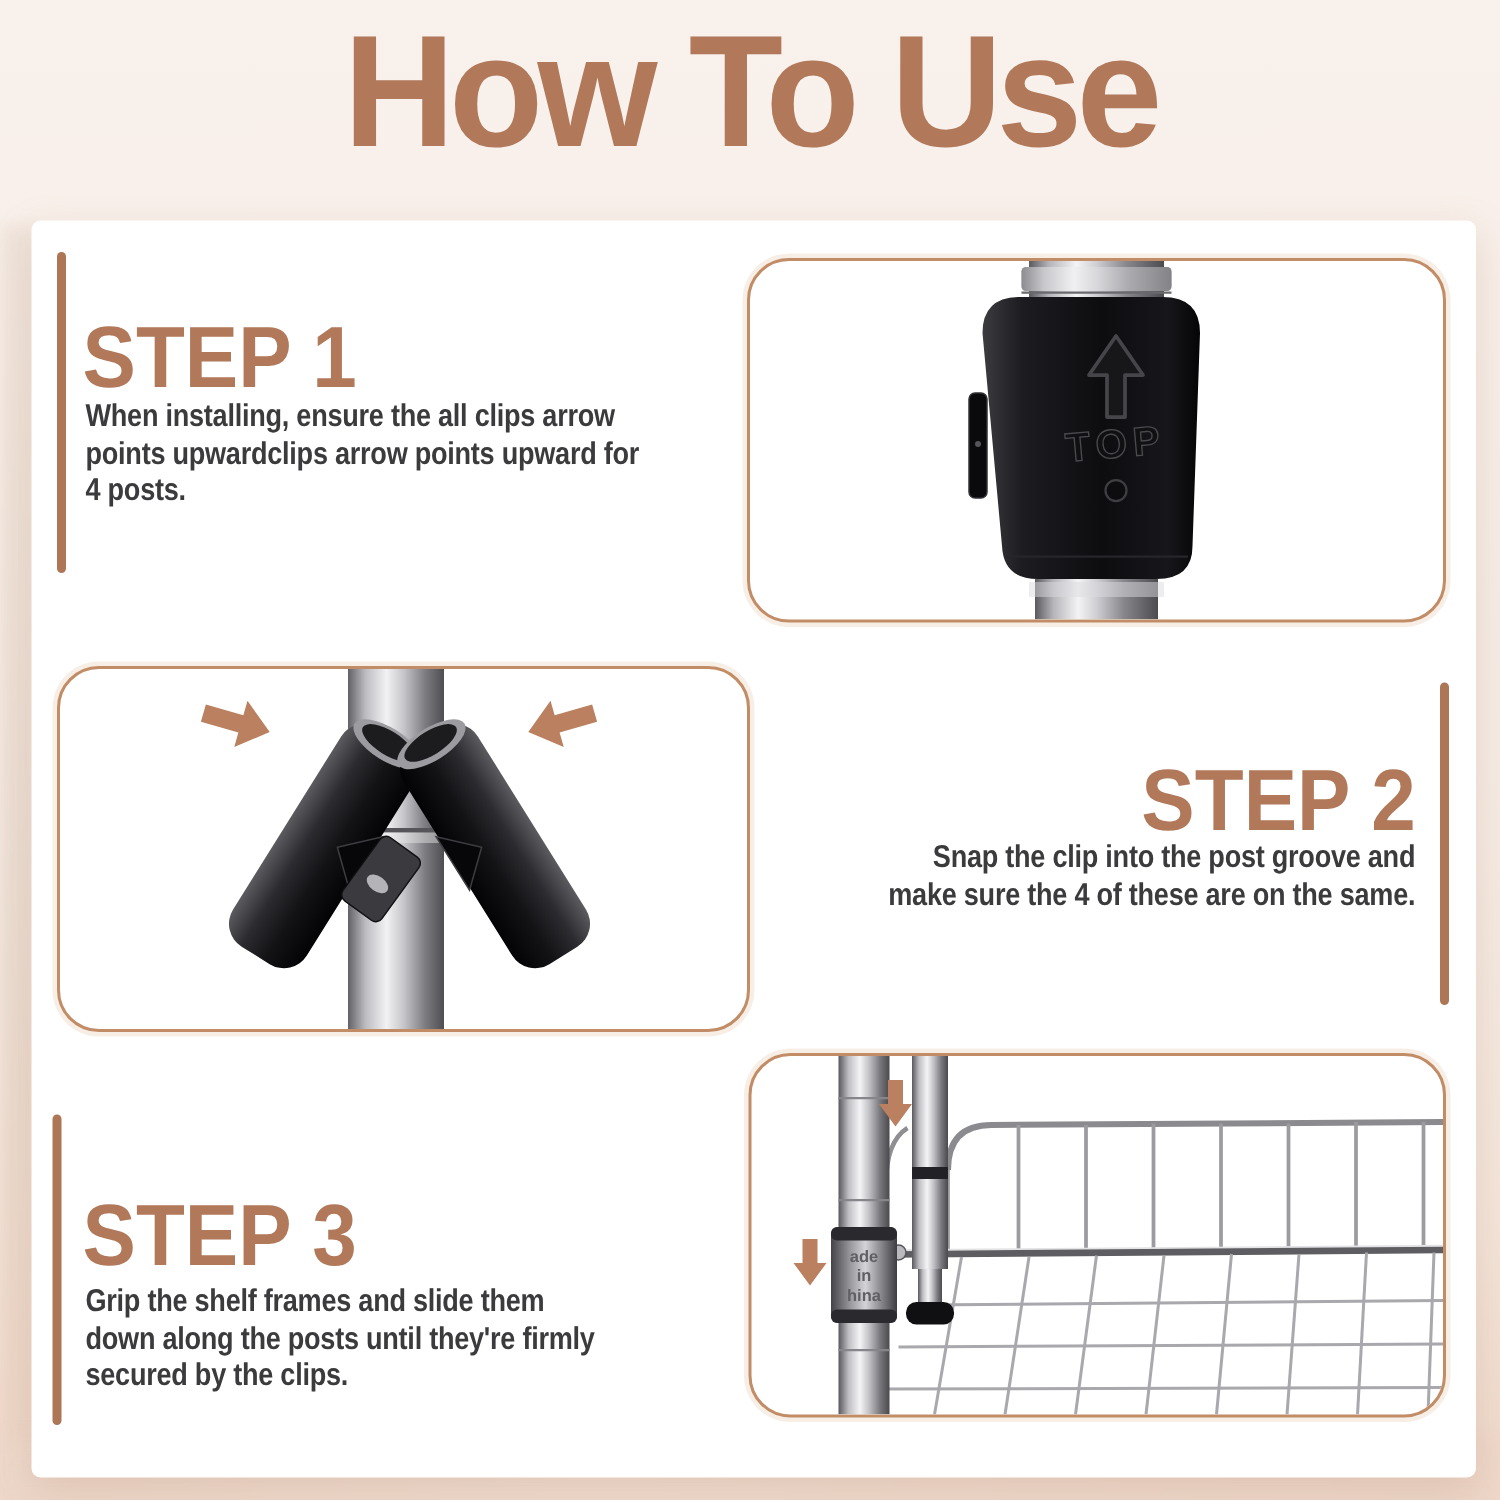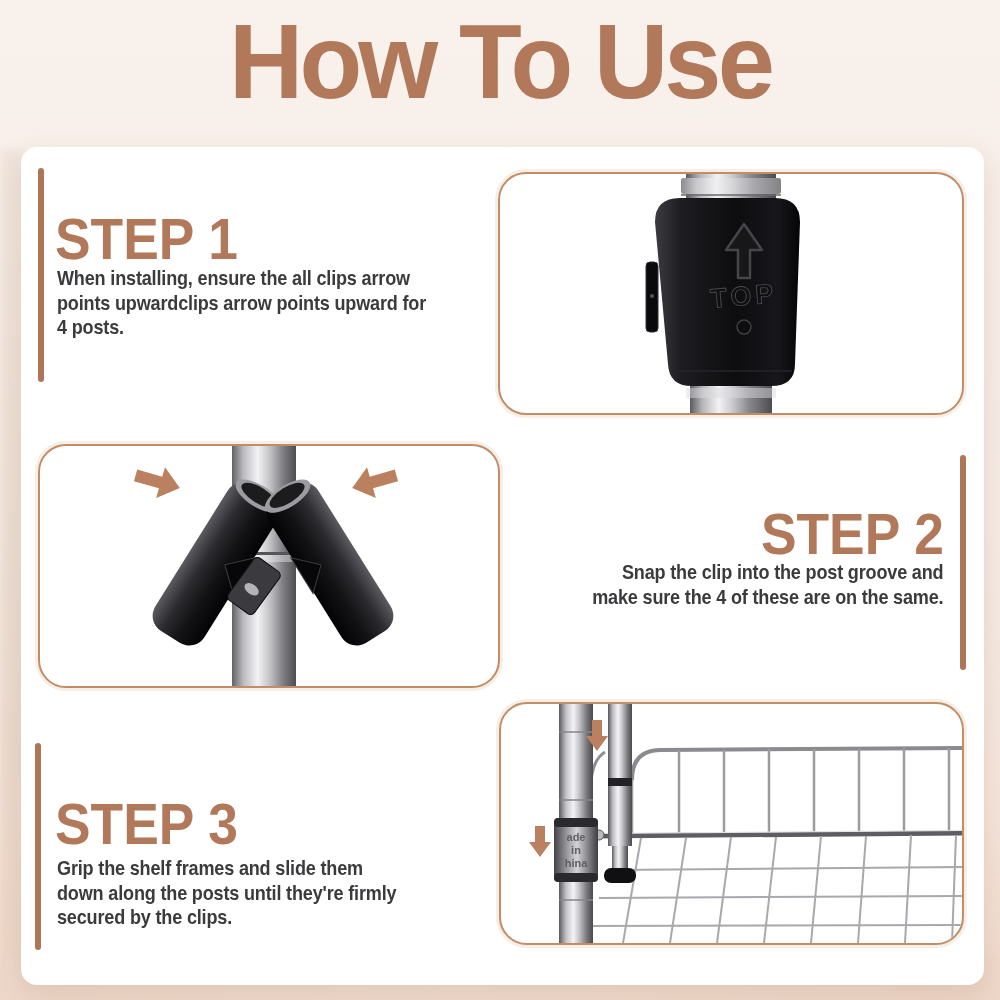--- a/index.html
+++ b/index.html
@@ -24,21 +24,21 @@
   }
   .title{
     position:absolute;top:6px;left:0;width:1000px;margin:0;
     text-align:center;
     font-size:106px;font-weight:700;letter-spacing:-4px;line-height:1.05;
     color:#b1785a;
     transform:scaleX(.97);transform-origin:center top;
   }
   .card{
     position:absolute;left:21px;top:147px;width:963px;height:838px;
-    background:#ffffff;border-radius:16px;
+    background:#ffffff;border-radius:6px;
     box-shadow:0 10px 26px rgba(186,148,126,.30);
   }
   .bar{
     position:absolute;width:6px;background:#ad7757;border-radius:3px;
   }
   .bar-1{left:17px;top:21px;height:214px;}
   .bar-2{left:939px;top:308px;height:215px;}
   .bar-3{left:14px;top:596px;height:207px;}
   .step-label{
     position:absolute;margin:0;

